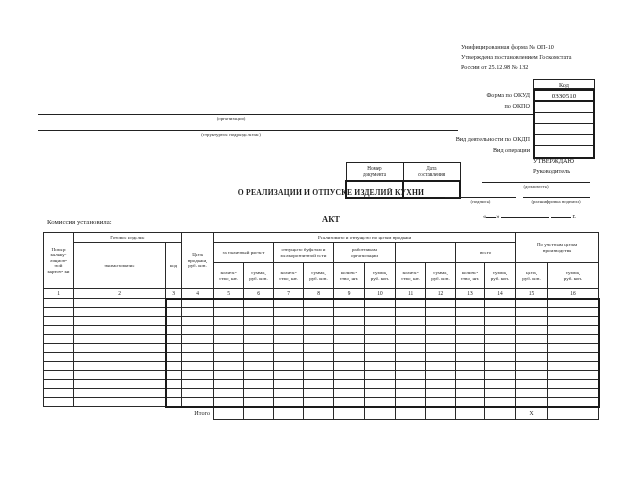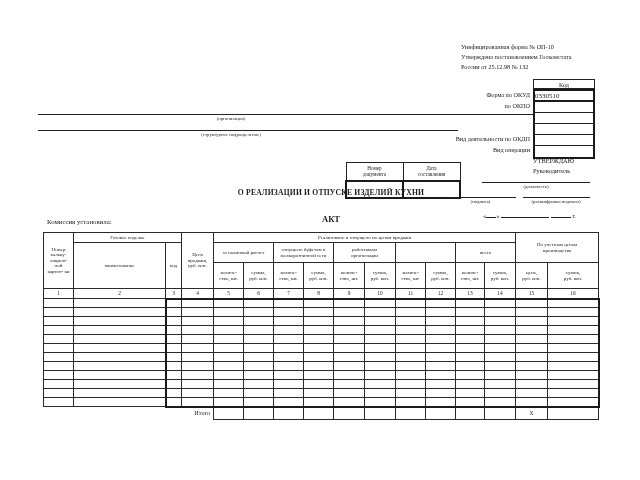--- a/index.html
+++ b/index.html
@@ -16,21 +16,21 @@
   .rt  { text-align:right; }
 
   
   .ref { left:461px; top:42px; width:175px; font-size:6.2px; line-height:10px; }
 
   
   .code-label { font-size:6.2px; line-height:11px; height:11px; text-align:right; position:absolute; width:150px; }
   .kod-cell { position:absolute; left:533px; top:79px; width:62px; height:10px;
               border:1px solid #222; font-size:6.2px; line-height:9px; text-align:center; }
   .code-col { position:absolute; left:533px; top:89px; width:62px; border:2px solid #1a1a1a; }
-  .code-cell { height:11px; border-bottom:1px solid #222; font-size:6.5px; line-height:11px; }
+  .code-cell { height:11px; border-bottom:1px solid #222; font-size:6.5px; line-height:11px; text-align:center; }
   .code-cell:last-child { border-bottom:none; }
   .code-cell.okud { border-bottom:2px solid #1a1a1a; font-size:7px; }
 
   
   .hline { border-bottom:1px solid #222; height:1px; }
   .cap { font-size:4.8px; color:#2a2a2a; }
 
   
   .doc-tbl { position:absolute; left:345px; top:162px; border-collapse:collapse; table-layout:fixed; }
   .doc-tbl td { border:1px solid #222; font-size:5.2px; line-height:1.3; text-align:center; vertical-align:middle; }

